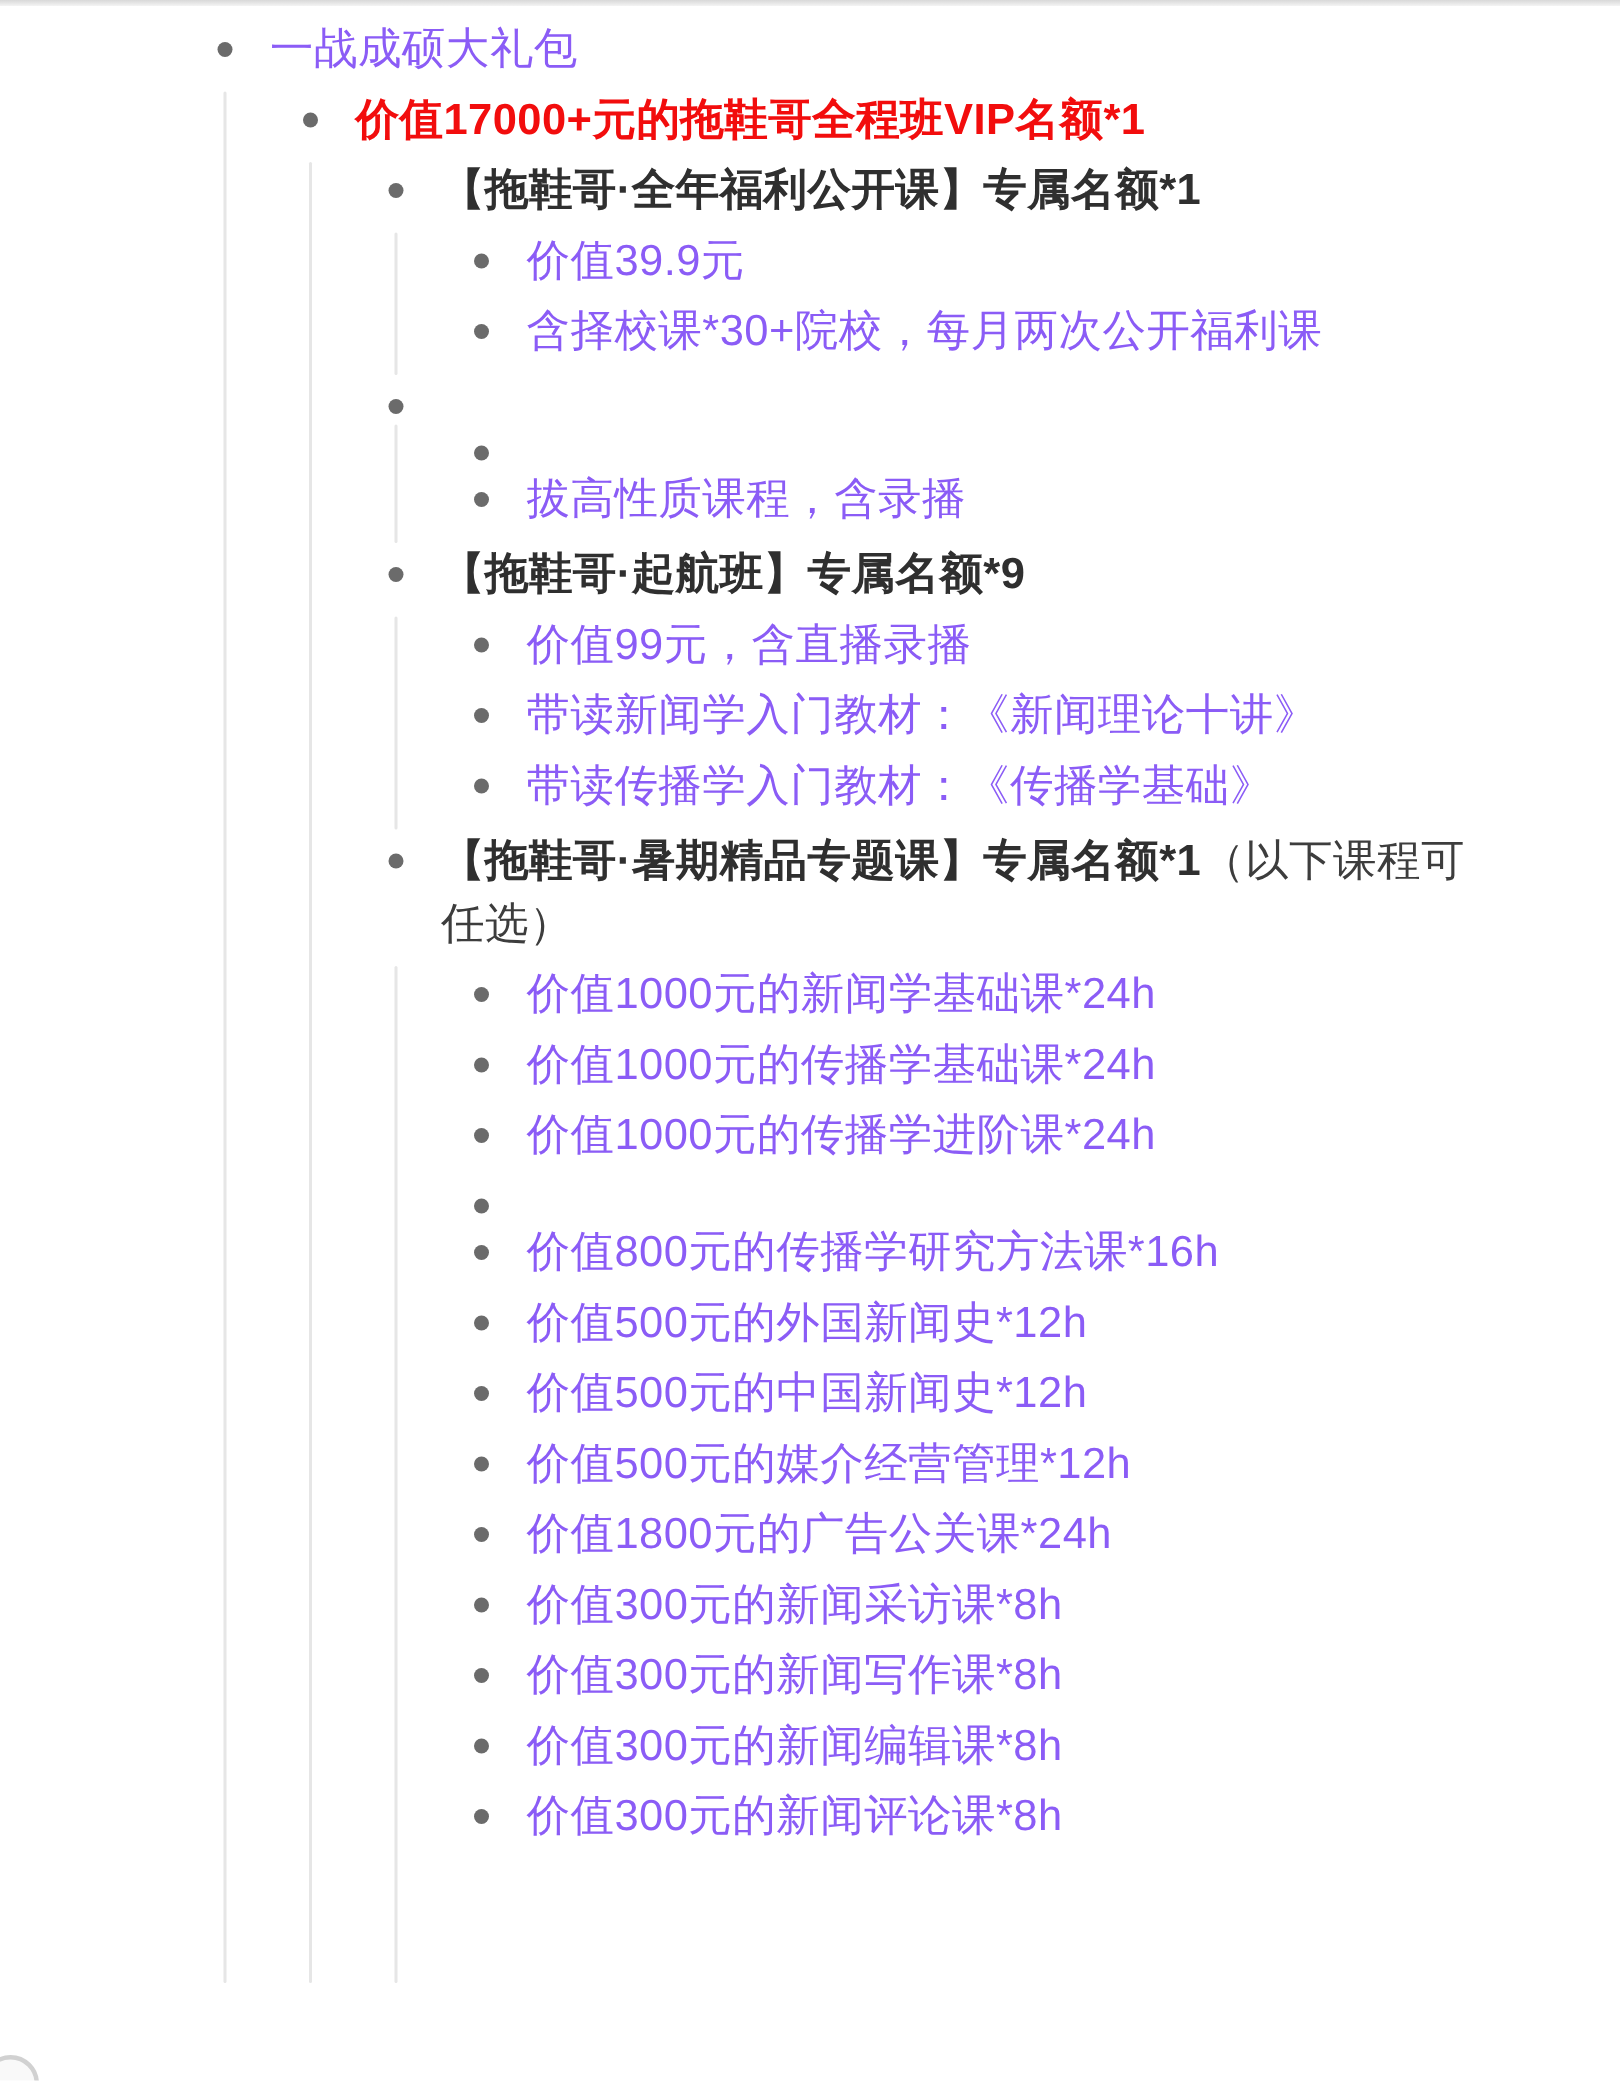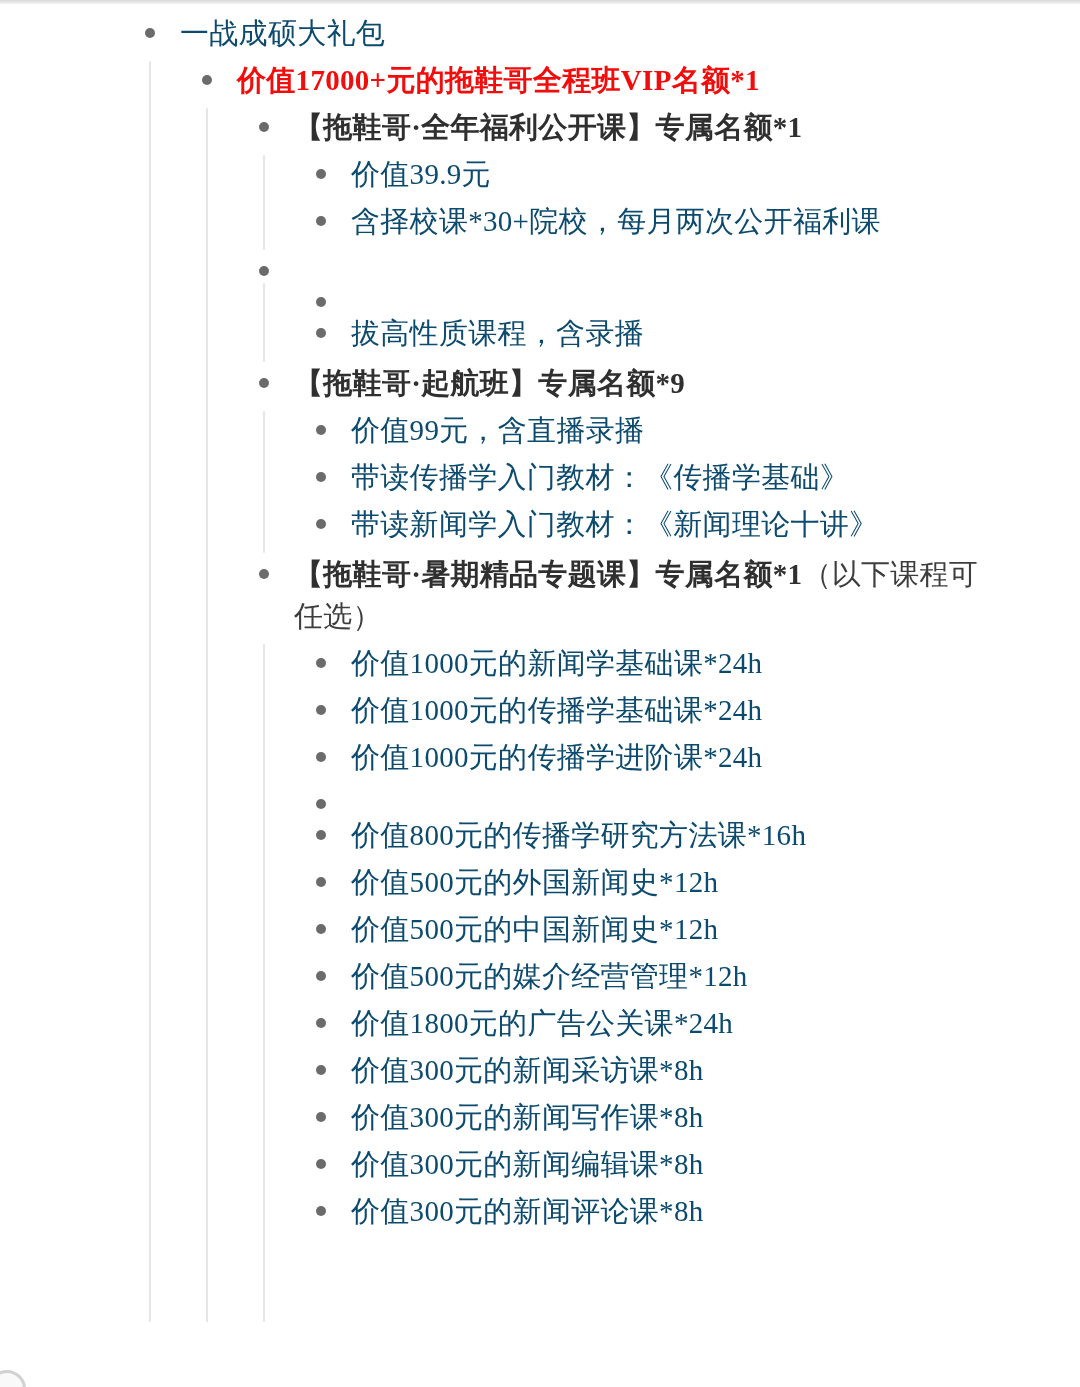--- a/index.html
+++ b/index.html
@@ -50,32 +50,31 @@
     width: 10px;
     height: 10px;
     margin: 16px 25px 0 0;
     border-radius: 50%;
     background: #6b6b6b;
   }
 
   .content {
     font-size: 29px;
     line-height: 42px;
-    color: #0c4a6e;
+    color: #8b5cf6;
     letter-spacing: 0.3px;
     white-space: pre-line;
   }
   .content.bold { font-weight: bold; color: #2f2f2f; }
   .content.red  { font-weight: bold; color: #f20d0d; }
   .content.bold .suffix { font-weight: normal; color: #3d3d3d; }
 
   .kids {
     margin-left: 57px;
     position: relative;
-    font-family: Liberation Serif, serif;
   }
   
   .kids::before {
     content: "";
     position: absolute;
     left: -53px;
     top: 2px;
     bottom: -8px;
     width: 2px;
     background: #e6e6e6;
@@ -154,27 +153,27 @@
             <div class="kids">
               <div class="item">
                 <div class="row">
                   <span class="dot"></span>
                   <div class="content">价值99元，含直播录播</div>
                 </div>
               </div>
               <div class="item">
                 <div class="row">
                   <span class="dot"></span>
+                  <div class="content">带读新闻学入门教材：《新闻理论十讲》</div>
+                </div>
+              </div>
+              <div class="item">
+                <div class="row">
+                  <span class="dot"></span>
                   <div class="content">带读传播学入门教材：《传播学基础》</div>
-                </div>
-              </div>
-              <div class="item">
-                <div class="row">
-                  <span class="dot"></span>
-                  <div class="content">带读新闻学入门教材：《新闻理论十讲》</div>
                 </div>
               </div>
             </div>
           </div>
 
           <div class="item gap">
             <div class="row">
               <span class="dot"></span>
               <div class="content bold"><span>【拖鞋哥·暑期精品专题课】专属名额*1</span><span class="suffix">（以下课程可
 任选）</span></div>

